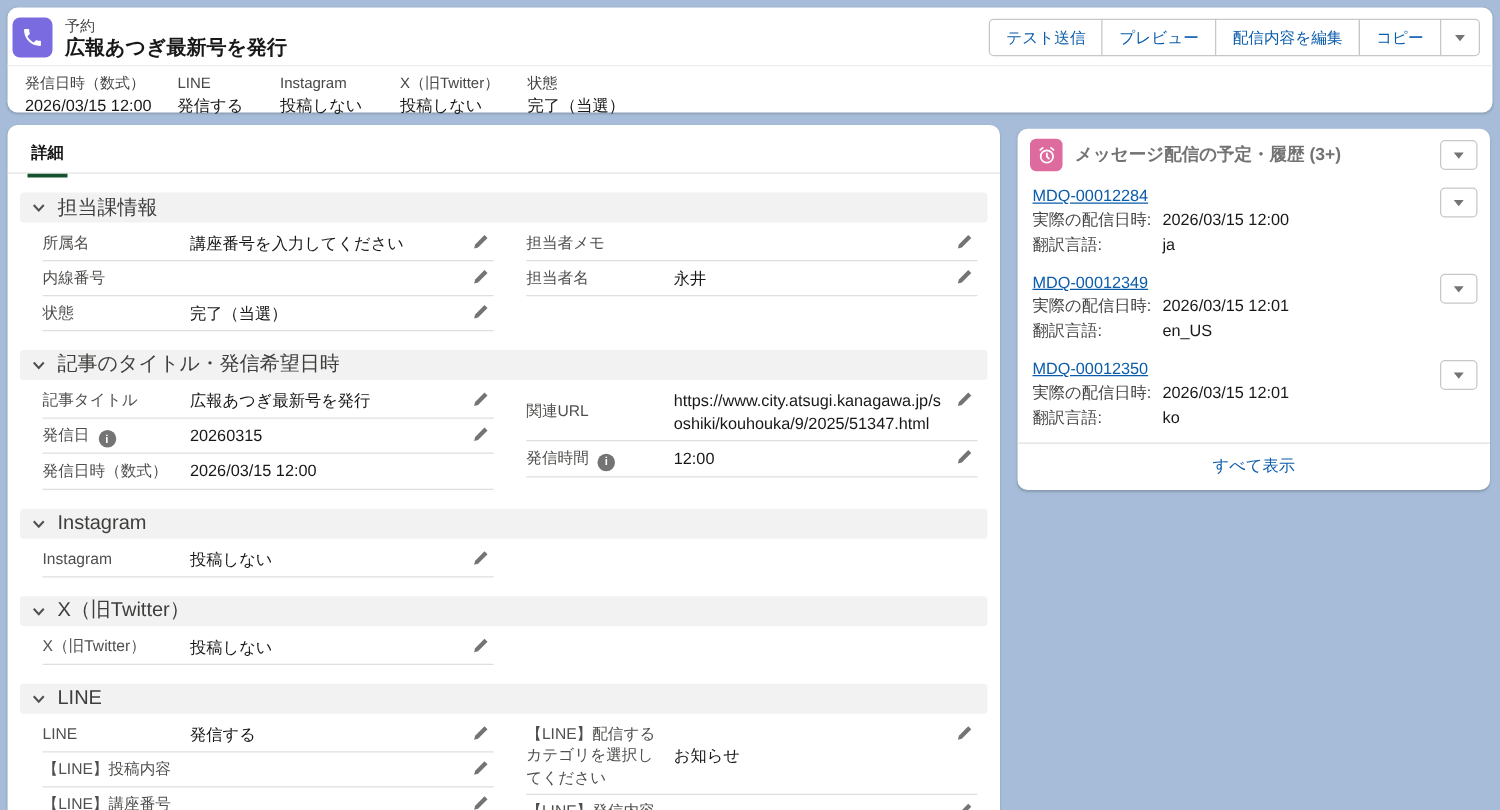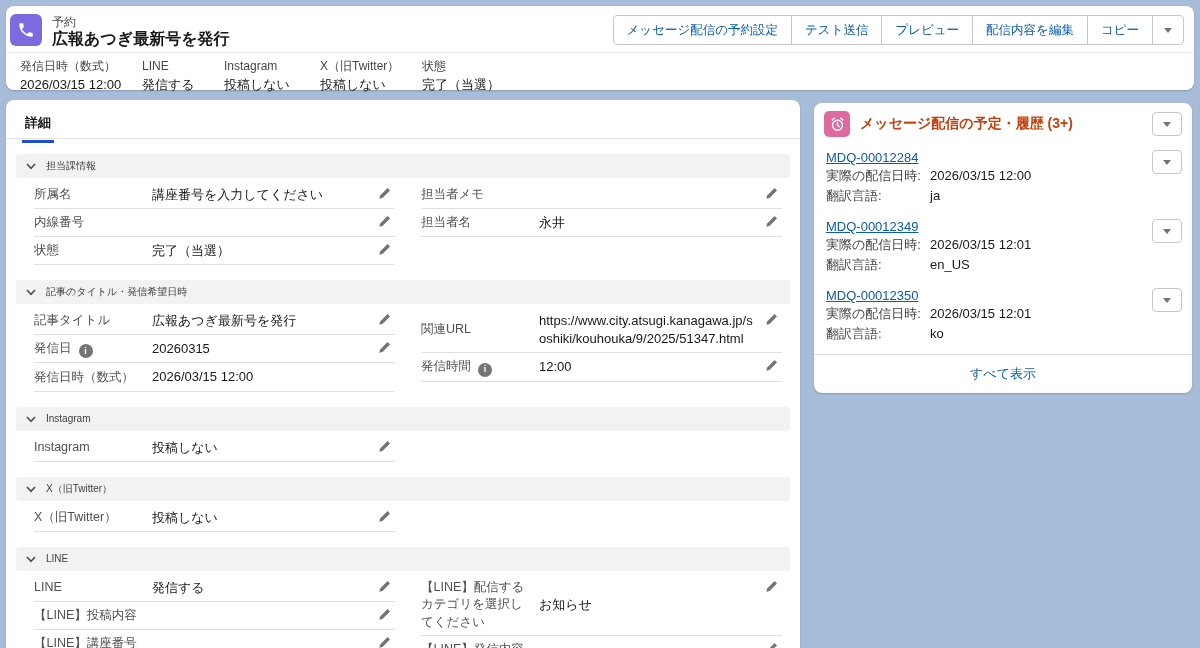--- a/index.html
+++ b/index.html
@@ -22,40 +22,40 @@
   .caret{display:inline-block;width:0;height:0;border-left:4px solid transparent;border-right:4px solid transparent;border-top:5px solid #747474;vertical-align:middle}
   .highlights{display:flex;padding:7px 14px 0}
   .hl{line-height:1.15}
   .hl .hl-label{font-size:12px;color:#464646;display:block}
   .hl .hl-value{font-size:13px;color:#181818;display:block;margin-top:4px}
   .hl.w1{width:122px}.hl.w2{width:82px}.hl.w3{width:96px}.hl.w4{width:102px}
 
   
   #detail-card{left:6px;top:100px;width:794px;height:600px;border-radius:8px}
   .tabbar{padding:13px 16px 0;border-bottom:1px solid #e3e3e3;height:39px}
-  .tab{display:inline-block;font-size:13px;font-weight:bold;color:#181818;padding:0 3px 8px;border-bottom:3px solid #1d4ed8;cursor:pointer}
+  .tab{display:inline-block;font-size:13px;font-weight:bold;color:#181818;padding:0 3px 8px;border-bottom:3px solid #14532d;cursor:pointer}
   .section{margin:15px 10px 0}
-  .sec-head{background:#f3f2f2;border-radius:3px;height:24px;display:flex;align-items:center;padding:0 9px;font-size:10px;color:#3e3e3c;cursor:pointer}
+  .sec-head{background:#f3f2f2;border-radius:3px;height:24px;display:flex;align-items:center;padding:0 9px;font-size:16px;color:#3e3e3c;cursor:pointer}
   .sec-head .chev{display:flex;margin-right:9px}
   .sec-head .chev svg{stroke:#514f4d;fill:none;stroke-width:1.6}
   .sec-body{display:grid;grid-template-columns:1fr 1fr;column-gap:26px;padding:3px 8px 0 18px;align-items:start}
   .fcol{display:flex;flex-direction:column}
   .frow{display:flex;align-items:center;border-bottom:1px solid #e0dfde;padding:5px 0 4px;min-height:26px;position:relative}
   .flabel{width:118px;flex:none;font-size:12.5px;color:#514f4d;line-height:1.4;padding-right:6px}
   .fvalue{flex:1;font-size:13px;color:#181818;line-height:1.4;word-break:break-all;padding-right:24px}
   .edit{position:absolute;right:3px;top:6px;width:14px;height:14px;cursor:pointer;display:flex}
   .edit svg{width:13px;height:13px;fill:#747474}
   .finfo{display:inline-flex;width:14px;height:14px;border-radius:50%;background:#747474;color:#fff;font-size:9px;font-weight:bold;align-items:center;justify-content:center;margin-left:7px;vertical-align:-2px;font-style:normal;cursor:pointer}
 
   
   #related-card{left:814px;top:103px;width:378px;border-radius:8px}
   .rel-head{display:flex;align-items:center;padding:8px 10px 6px}
   .rel-icon{width:26px;height:26px;border-radius:5px;background:#dd6b9d;display:flex;align-items:center;justify-content:center;margin-right:10px;flex:none}
   .rel-icon svg{width:17px;height:17px;stroke:#fff;fill:none;stroke-width:2;stroke-linecap:round}
-  .rel-title{font-size:14px;font-weight:bold;color:#c2410c}
+  .rel-title{font-size:14px;font-weight:bold;color:#737373}
   .mini-dd{margin-left:auto;width:30px;height:24px;border:1px solid #c9c7c5;border-radius:4px;background:#fff;display:flex;align-items:center;justify-content:center;cursor:pointer;flex:none}
   .rel-item{padding:5px 12px 7px;position:relative}
   .rel-link{font-size:13px;color:#0b5cab;text-decoration:underline;cursor:pointer}
   .rel-frow{display:flex;font-size:13px;line-height:1.5}
   .rel-flabel{width:104px;color:#444;flex:none}
   .rel-fvalue{color:#181818}
   .rel-item .mini-dd{position:absolute;right:10px;top:7px}
   .rel-foot{border-top:1px solid #e0dfde;text-align:center;padding:9px 0 10px;margin-top:4px}
   .rel-foot span{font-size:13px;color:#0b5cab;cursor:pointer}
 </style>
@@ -67,21 +67,20 @@
     <span class="obj-icon">
       <svg viewBox="0 0 24 24">
           <path d="M6.62 10.79c1.44 2.83 3.76 5.14 6.59 6.59l2.2-2.2c.27-.27.67-.36 1.02-.24 1.12.37 2.33.57 3.57.57.55 0 1 .45 1 1V20c0 .55-.45 1-1 1-9.39 0-17-7.61-17-17 0-.55.45-1 1-1h3.5c.55 0 1 .45 1 1 0 1.25.2 2.45.57 3.57.11.35.03.74-.25 1.02l-2.2 2.2z"></path>
         </svg>
     </span>
     <div class="title-block">
       <span class="entity">予約</span>
       <div class="page-title">広報あつぎ最新号を発行</div>
     </div>
     <div class="actions">
-      <button class="btn">メッセージ配信の予約設定</button>
       <button class="btn">テスト送信</button>
       <button class="btn">プレビュー</button>
       <button class="btn">配信内容を編集</button>
       <button class="btn">コピー</button>
       <button class="btn dd"><span class="caret"></span></button>
     </div>
   </div>
   <div class="highlights">
     <div class="hl w1">
       <span class="hl-label">発信日時（数式）</span>

